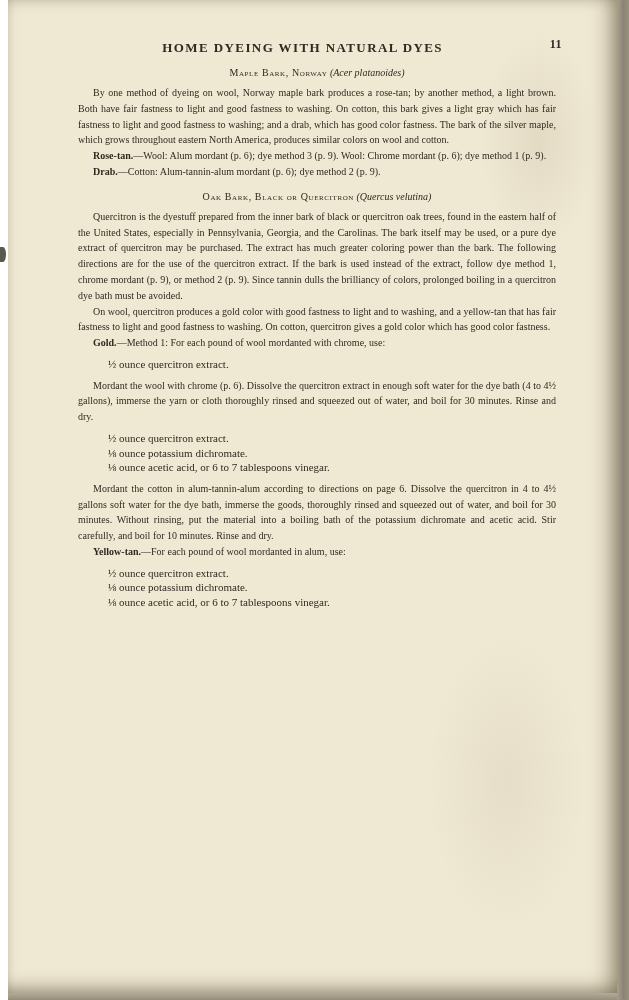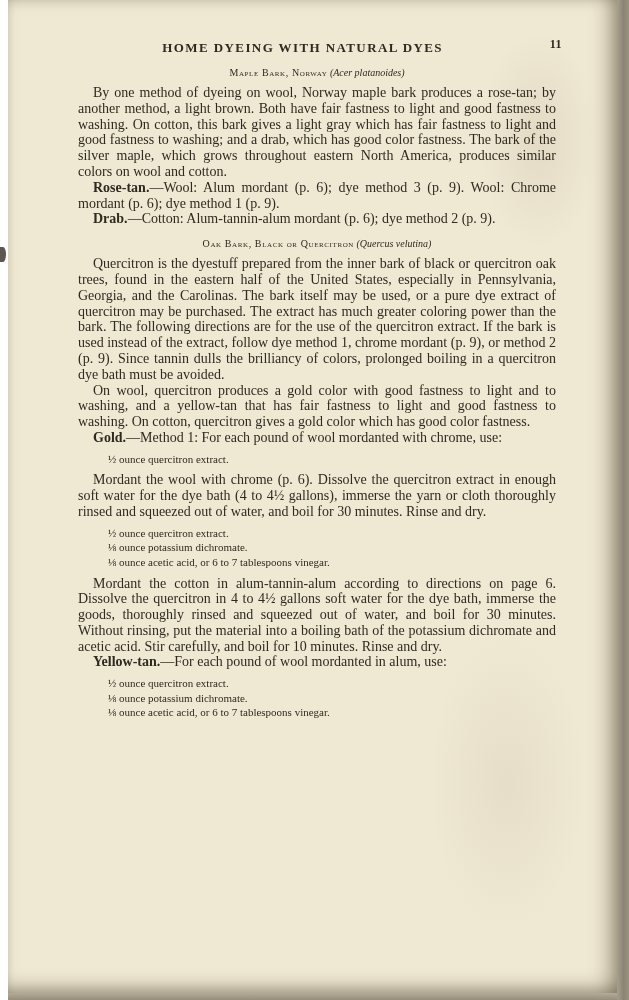--- a/index.html
+++ b/index.html
@@ -60,21 +60,21 @@
   }
   .section-head {
     text-align:center;
     margin:11px 0 7px;
     font-size:10px;
     white-space:nowrap;
   }
   .section-head .sc { font-variant:small-caps; letter-spacing:.6px; }
   .section-head .latin { font-style:italic; }
   p.body {
-    font-size:14px; line-height:15.8px;
+    font-size:10px; line-height:15.8px;
     text-align:justify;
     text-indent:15px;
   }
   p.body .lead { font-weight:700;margin-top:32px; }
   .recipe {
     margin:6px 0 6px 30px;
     font-size:11px; line-height:14.6px;
   }
 </style>
 </head>

